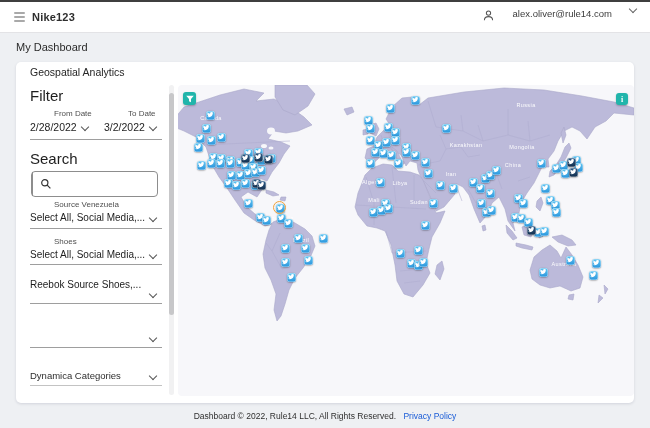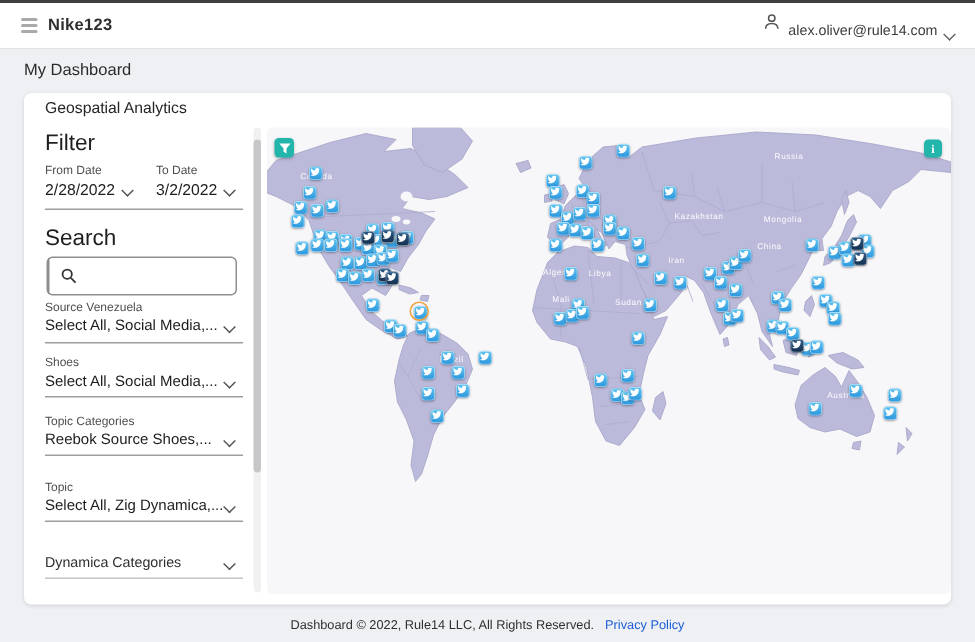--- a/index.html
+++ b/index.html
@@ -6,36 +6,36 @@
   .page{position:relative;width:650px;height:428px;background:#eef0f3;overflow:hidden;
         font-family:"Liberation Sans",sans-serif;-webkit-font-smoothing:antialiased;}
   
   .topline{position:absolute;top:0;left:0;right:0;height:2px;background:#3f3f3f;}
   .navbar{position:absolute;top:2px;left:0;right:0;height:31px;background:#fff;
           border-bottom:1px solid #e3e3e6;display:flex;align-items:center;padding:0 14px;box-sizing:border-box;}
   .nav-left{display:flex;align-items:center;gap:7px;}
   .burger{display:flex;flex-direction:column;gap:2px;cursor:pointer;}
   .burger i{display:block;width:11px;height:2px;background:#a9a9a9;border-radius:1px;}
   .brand{font-size:11px;font-weight:bold;color:#2e2e2e;letter-spacing:.2px;}
-  .nav-right{margin-left:auto;display:flex;align-items:flex-end;gap:5px;color:#4a4a4a;}
+  .nav-right{margin-left:auto;display:flex;align-items:flex-start;gap:18px;color:#4a4a4a;}
   .email{font-size:9.5px;color:#3c3c3c;}
   .chev{display:inline-block;width:5px;height:5px;border-right:1.3px solid #666;border-bottom:1.3px solid #666;
         transform:rotate(45deg);margin-top:-2px;}
   
   .crumb{position:absolute;left:16px;top:41px;font-size:11px;color:#2b2b2b;font-weight:500;}
   
   .card{position:absolute;left:16px;top:62px;width:618px;height:341px;background:#fff;border-radius:5px;
         box-shadow:0 1px 3px rgba(25,25,60,.13);}
   .card-title{position:absolute;left:14px;top:4px;font-size:10.5px;color:#262626;}
   
   .fpanel{position:absolute;left:8px;top:23px;width:150px;height:310px;}
   .ftrack{position:absolute;right:0;top:0;width:5px;height:100%;background:#f1f1f2;border-radius:3px;}
   .fthumb{position:absolute;right:0;top:8px;width:5px;height:222px;background:#c7c7c9;border-radius:3px;}
   .fhead{position:absolute;left:6px;font-size:15px;color:#1e1e1e;font-weight:500;}
-  .flabel{font-size:8px;color:#4f4f4f;}
+  .flabel{font-size:8px;color:#4f4f4f;margin-left:24px;}
   .fvalue{font-size:10px;color:#1d1d1d;margin-top:3px;white-space:nowrap;}
   .uline{position:absolute;left:6px;width:132px;height:1px;background:#9e9e9e;}
   .dcol{position:absolute;top:24px;}
   .selchev{position:absolute;width:5px;height:5px;border-right:1.2px solid #555;border-bottom:1.2px solid #555;
            transform:rotate(45deg);}
   .searchbox{position:absolute;left:7px;top:86px;width:125px;height:24px;border:1px solid #8d8d8d;border-radius:4px;
              display:flex;align-items:stretch;background:#fff;}
   .searchbox input{flex:1;border:0;outline:none;background:transparent;font-size:9.5px;color:#333;
                    padding:0 0 0 7px;min-width:0;font-family:"Liberation Sans",sans-serif;}
   .searchbox input::placeholder{color:#5f5f5f;}
@@ -129,30 +129,25 @@
       <div class="uline" style="top:143px"></div>
 
       <div class="fgroup" style="top:152px">
         <div class="flabel">Shoes</div>
         <div class="fvalue">Select All, Social Media,...</div>
       </div>
       <span class="selchev" style="left:126px;top:167px"></span>
       <div class="uline" style="top:179px"></div>
 
       <div class="fgroup" style="top:191px">
-        <div class="flabel">Topic Categories</div>
         <div class="fvalue">Reebok Source Shoes,...</div>
       </div>
       <span class="selchev" style="left:126px;top:206px"></span>
       <div class="uline" style="top:218px"></div>
 
-      <div class="fgroup" style="top:235px">
-        <div class="flabel">Topic</div>
-        <div class="fvalue">Select All, Zig Dynamica,...</div>
-      </div>
       <span class="selchev" style="left:126px;top:250px"></span>
       <div class="uline" style="top:262px"></div>
 
       <div class="fgroup" style="top:285px">
         <div style="font-size:9.5px;color:#2e2e2e">Dynamica Categories</div>
       </div>
       <span class="selchev" style="left:126px;top:288px"></span>
       <div class="uline" style="top:300px;background:#c3c3c3"></div>
 
       <div class="ftrack">

